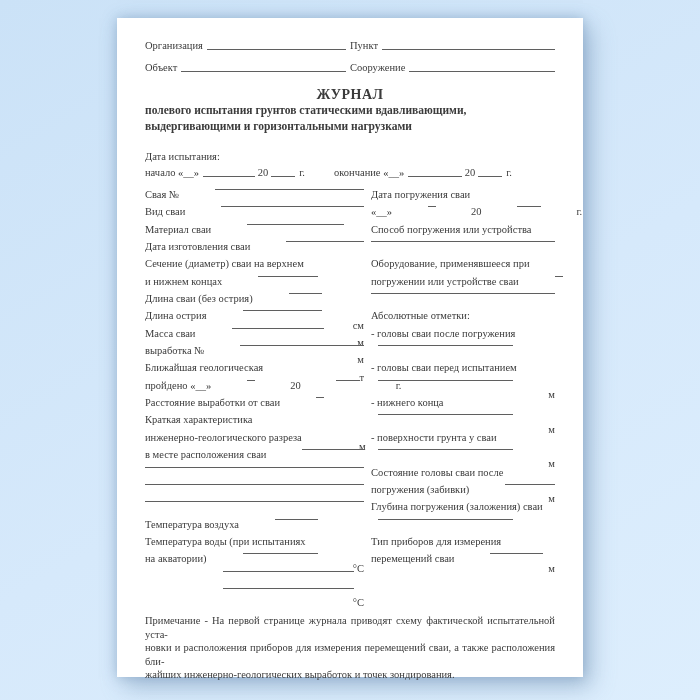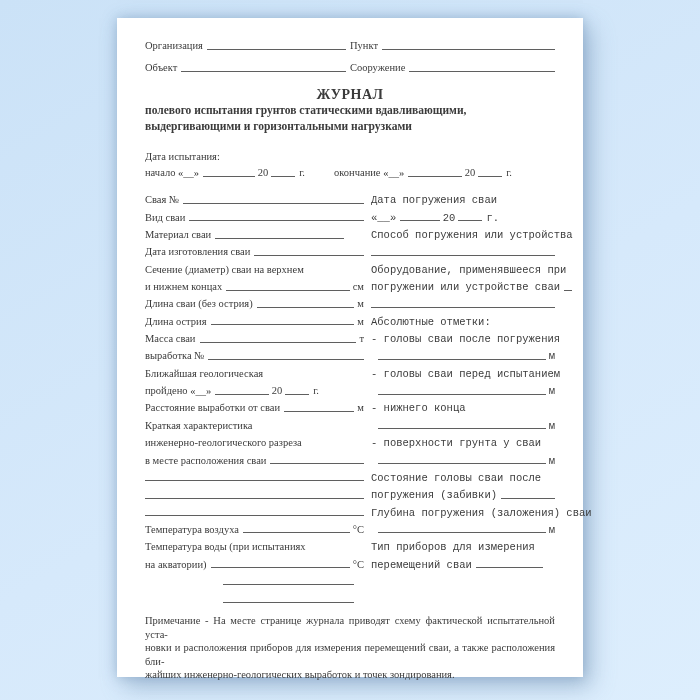--- a/index.html
+++ b/index.html
@@ -27,22 +27,22 @@
   .tdlabel{margin-top:16px;font-size:10.5px;line-height:14px;}
   .drow{display:flex;align-items:flex-end;height:15px;font-size:10.5px;line-height:12px;}
   .dh{display:flex;align-items:flex-end;min-width:0;font-family:Liberation Serif, serif;}
   .dh1{width:160px;}
   .dh2{width:178px;margin-left:29px;}
   .yr{margin-left:3px;white-space:nowrap;}
   .yline{flex:0 0 24px;margin:0 0 2.5px 3px;}
   .ysuf{margin-left:4px;white-space:nowrap;}
   .cols{display:flex;margin-top:10px;}
   .col-left{width:219px;flex:0 0 219px;}
-  .col-right{flex:1;margin-left:7px;min-width:0;font-family:Liberation Mono, monospace;}
-  .frow{display:flex;align-items:flex-end;height:17.35px;font-size:10.5px;line-height:12px;white-space:nowrap;}
+  .col-right{flex:1;margin-left:7px;min-width:0;}
+  .frow{display:flex;height:17.35px;font-size:10.5px;line-height:12px;white-space:nowrap;gap:32px;}
   .frow > .fill:first-child{margin-left:0;}
   .unit{margin-left:3px;white-space:nowrap;margin-top:44px;}
   .note{margin-top:9px;font-size:10.5px;line-height:13.5px;}
   .note-line{text-align:left;}
   .just{text-align:justify;text-align-last:justify;}
 </style>
 </head>
 <body>
 
 <div class="page">
@@ -267,18 +267,18 @@
           <span class="lbl">Тип приборов для измерения</span>
         </div>
         <div class="frow" style="margin-right: 12px;">
           <span class="lbl">перемещений сваи</span>
           <span class="fill"></span>
         </div>
       </div>
   </div>
 
   <div class="note">
-    <div class="note-line just">Примечание - На месте странице журнала приводят схему фактической испытательной уста-</div>
+    <div class="note-line just">Примечание - На первой странице журнала приводят схему фактической испытательной уста-</div>
     <div class="note-line just">новки и расположения приборов для измерения перемещений сваи, а также расположения бли-</div>
     <div class="note-line">жайших инженерно-геологических выработок и точек зондирования.</div>
   </div>
 
 </div>
 
 </body></html>

